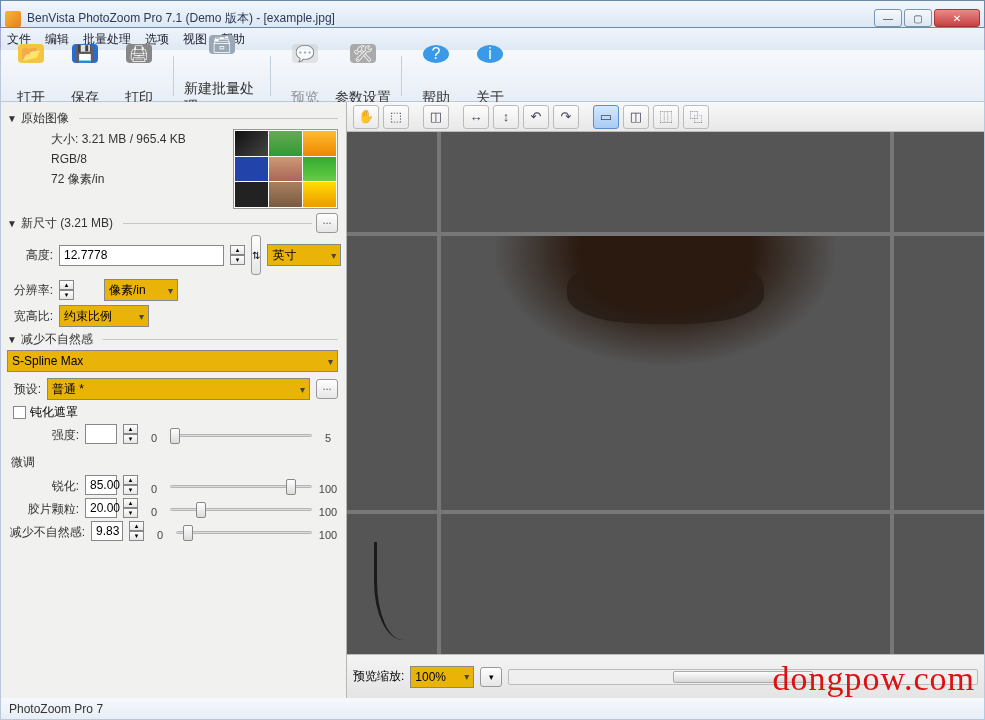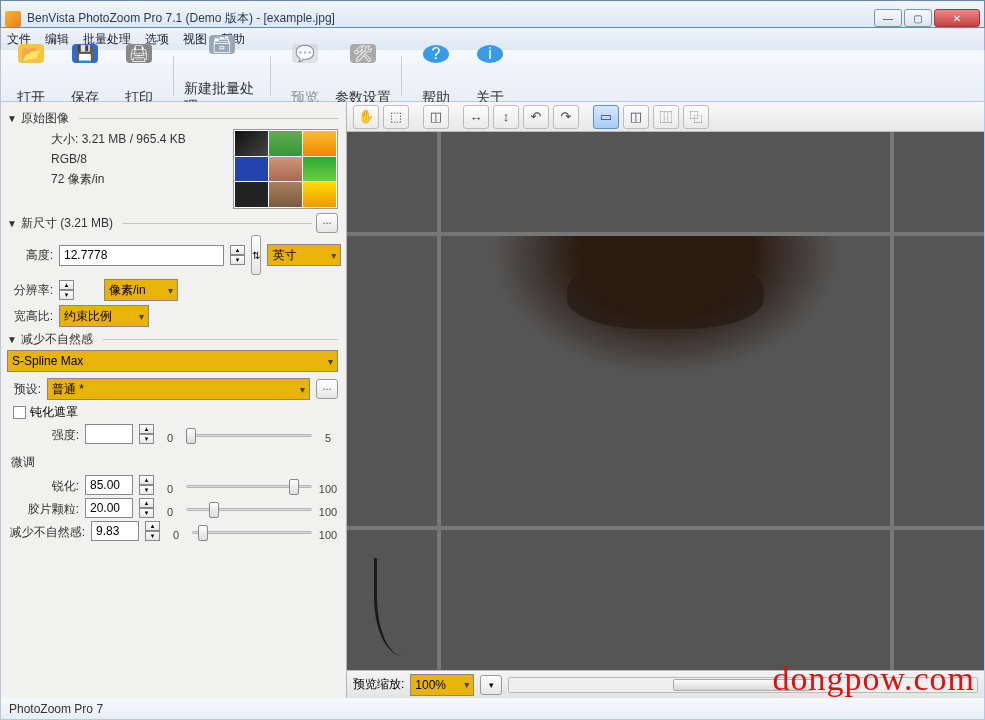--- a/index.html
+++ b/index.html
@@ -50,21 +50,21 @@
 .sel { height:22px; border:1px solid #888; background:#eab308; padding:0 4px 0 4px; position:relative; display:flex; align-items:center; min-width: 74px; }
 .sel::after { content:"▾"; position:absolute; right:4px; font-size:10px; color:#444; }
 .sel.full { width: 100%; }
 .smbtn { width:22px; height:20px; border:1px solid #999; background:linear-gradient(#fefefe,#e6e6e6); border-radius:3px; font-size:9px; }
 
 .chk { display:flex; align-items:center; gap:4px; margin:2px 0 2px 6px; }
 .chk .box { width:13px; height:13px; border:1px solid #888; background:#fff; }
 
 .slider-row { display:flex; align-items:flex-end; gap:6px; margin:3px 0; }
 .slider-row label { width:72px; text-align:right; color:#333; }
-.slider-row .val { width:48px; height:20px; border:1px solid #888; background:#fff; padding:0 4px; display:flex; align-items:center; }
+.slider-row .val { width:32px; height:20px; border:1px solid #888; background:#fff; padding:0 4px; display:flex; align-items:center; }
 .slider-row .min,.slider-row .max { width:20px; text-align:center; color:#444; font-size:11px; }
 .slider { flex:1; height:18px; position:relative; }
 .slider .track { position:absolute; left:0; right:0; top:8px; height:3px; background:#dcdcdc; border:1px solid #b5b5b5; border-radius:2px; }
 .slider .handle { position:absolute; top:2px; width:10px; height:16px; background:linear-gradient(#fefefe,#dcdcdc); border:1px solid #888; border-radius:2px; }
 
 
 .preview { flex:1; display:flex; flex-direction:column; background:#efefef; }
 .preview-toolbar { height:30px; background:linear-gradient(#f8f8f8,#e8e8e8); border-bottom:1px solid #bbb; display:flex; align-items:center; padding:0 6px; gap:4px; }
 .pbtn { width:26px; height:24px; border:1px solid #bbb; background:linear-gradient(#fdfdfd,#eaeaea); border-radius:3px; display:flex; align-items:center; justify-content:center; font-size:13px; color:#445; }
 .pbtn.active { background:linear-gradient(#d6e8ff,#a8ccf5); border-color:#5a8fc8; }
@@ -78,21 +78,21 @@
 .c-ml{background:linear-gradient(160deg,#1a2a6a,#0a1540 60%,#2a3a8a);} 
 .c-mc{background:radial-gradient(ellipse at 50% 40%,#e8c8a8 28%,#c89878 40%,#3a2818 70%);position:relative;} 
 .c-mc::before{content:"";position:absolute;left:28%;top:6%;width:44%;height:26%;background:radial-gradient(ellipse,#1a1a1a 40%,#2a2a2a 60%);border-radius:50% 50% 40% 40%;}
 .c-mc::after{content:"";position:absolute;left:5%;top:0;width:90%;height:55%;background:radial-gradient(ellipse at 50% 10%,#2a1a10 30%,transparent 60%);}
 .c-mr{background:linear-gradient(#1a4a0a,#3a7a1a 30%,#2a5a12 80%);} 
 .c-bl{background:radial-gradient(circle at 70% 30%,#f5f0e5 30%,#e8dfc8 70%);position:relative;} 
 .c-bl::after{content:"";position:absolute;left:30%;top:20%;width:50%;height:70%;border-left:3px solid #1a1a1a;border-radius:0 0 0 60%;}
 .c-bc{background:radial-gradient(circle at 50% 90%,#7a6a50 20%,#9a8868 50%,#6a5a42 90%);} 
 .c-br{background:radial-gradient(circle at 40% 40%,#f5d020 20%,#e8b010 50%,#3a5a1a 90%);} 
 
-.preview-bottom { height:28px; background:linear-gradient(#f4f4f4,#e4e4e4); border-top:1px solid #bbb; display:flex; align-items:center; padding:0 6px; gap:6px; }
+.preview-bottom { height:44px; background:linear-gradient(#f4f4f4,#e4e4e4); border-top:1px solid #bbb; display:flex; align-items:center; padding:0 6px; gap:6px; }
 .hscroll { flex:1; height:16px; background:#efefef; border:1px solid #bbb; border-radius:2px; position:relative; }
 .hscroll .th { position:absolute; left:35%; width:30%; top:1px; bottom:1px; background:linear-gradient(#fdfdfd,#d8d8d8); border:1px solid #aaa; border-radius:2px; }
 
 
 .statusbar { height:22px; background:linear-gradient(#f6f9fc,#e8eef6); border:1px solid #b9c9db; border-top:none; display:flex; align-items:center; padding:0 8px; color:#333; }
 
 .watermark { position:absolute; right:10px; bottom:22px; font-family: "Times New Roman", serif; font-size:34px; color:#d11; letter-spacing:1px; pointer-events:none; }
 </style>
 </head>
 <body>

